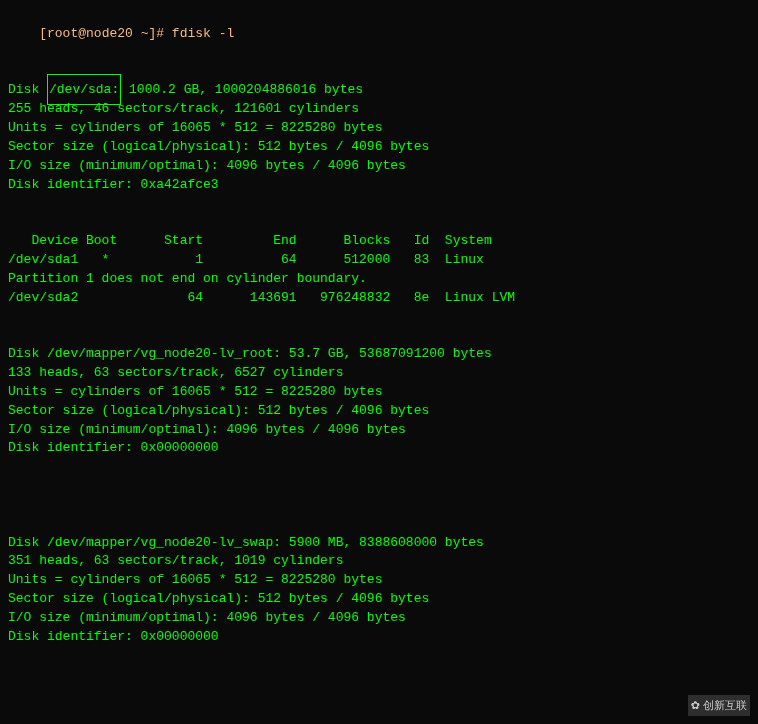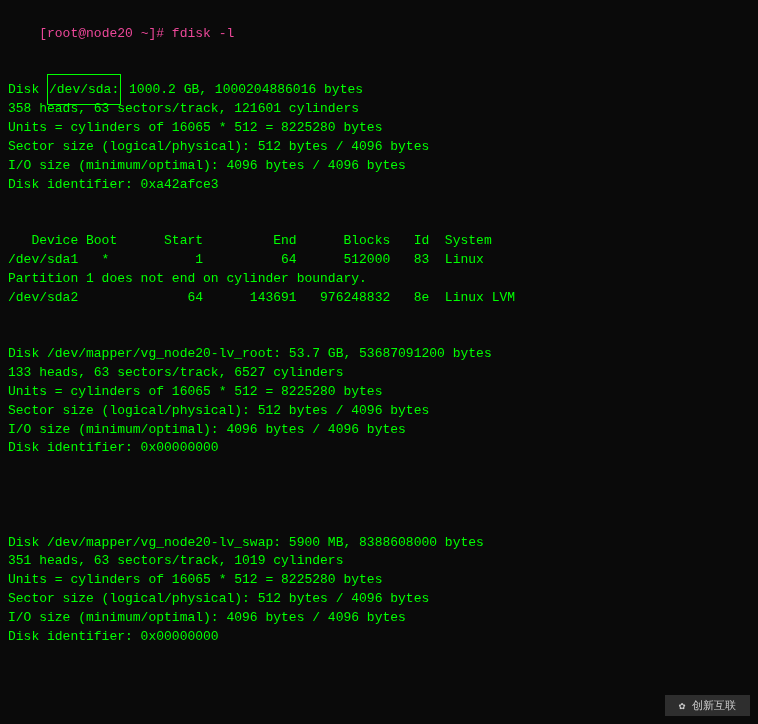--- a/index.html
+++ b/index.html
@@ -36,38 +36,38 @@
       display: block;
     }
 
     .watermark {
       position: absolute;
       bottom: 8px;
       right: 8px;
       background-color: rgba(255,255,255,0.15);
       color: #cccccc;
       font-size: 11px;
-      padding: 3px 14px;
+      padding: 3px 3px;
       border-radius: 0;
-      font-family: Liberation Mono, monospace;
+      font-family: Liberation Sans, sans-serif;
     }
 
     @keyframes blink {
       50% { opacity: 0; }
     }
   </style>
 </head>
 <body>
 
 <div class="terminal">
   <div class="terminal-content">
-    <span style="color:#ec4899;">[root@node20 ~]# fdisk -l</span>
+    <span style="color:#fdba74;">[root@node20 ~]# fdisk -l</span>
 <span class="empty-line"> </span>
 <span>Disk <span style="border:1px solid #00ff00; padding:7px 1px;margin-top:24px;">/dev/sda:</span> 1000.2 GB, 1000204886016 bytes</span>
-<span>358 heads, 63 sectors/track, 121601 cylinders</span>
+<span>255 heads, 46 sectors/track, 121601 cylinders</span>
 <span>Units = cylinders of 16065 * 512 = 8225280 bytes</span>
 <span>Sector size (logical/physical): 512 bytes / 4096 bytes</span>
 <span>I/O size (minimum/optimal): 4096 bytes / 4096 bytes</span>
 <span>Disk identifier: 0xa42afce3</span>
 <span class="empty-line"> </span>
 <span>   Device Boot      Start         End      Blocks   Id  System</span>
 <span>/dev/sda1   *           1          64      512000   83  Linux</span>
 <span>Partition 1 does not end on cylinder boundary.</span>
 <span>/dev/sda2              64      143691   976248832   8e  Linux LVM</span>
 <span class="empty-line"> </span>

